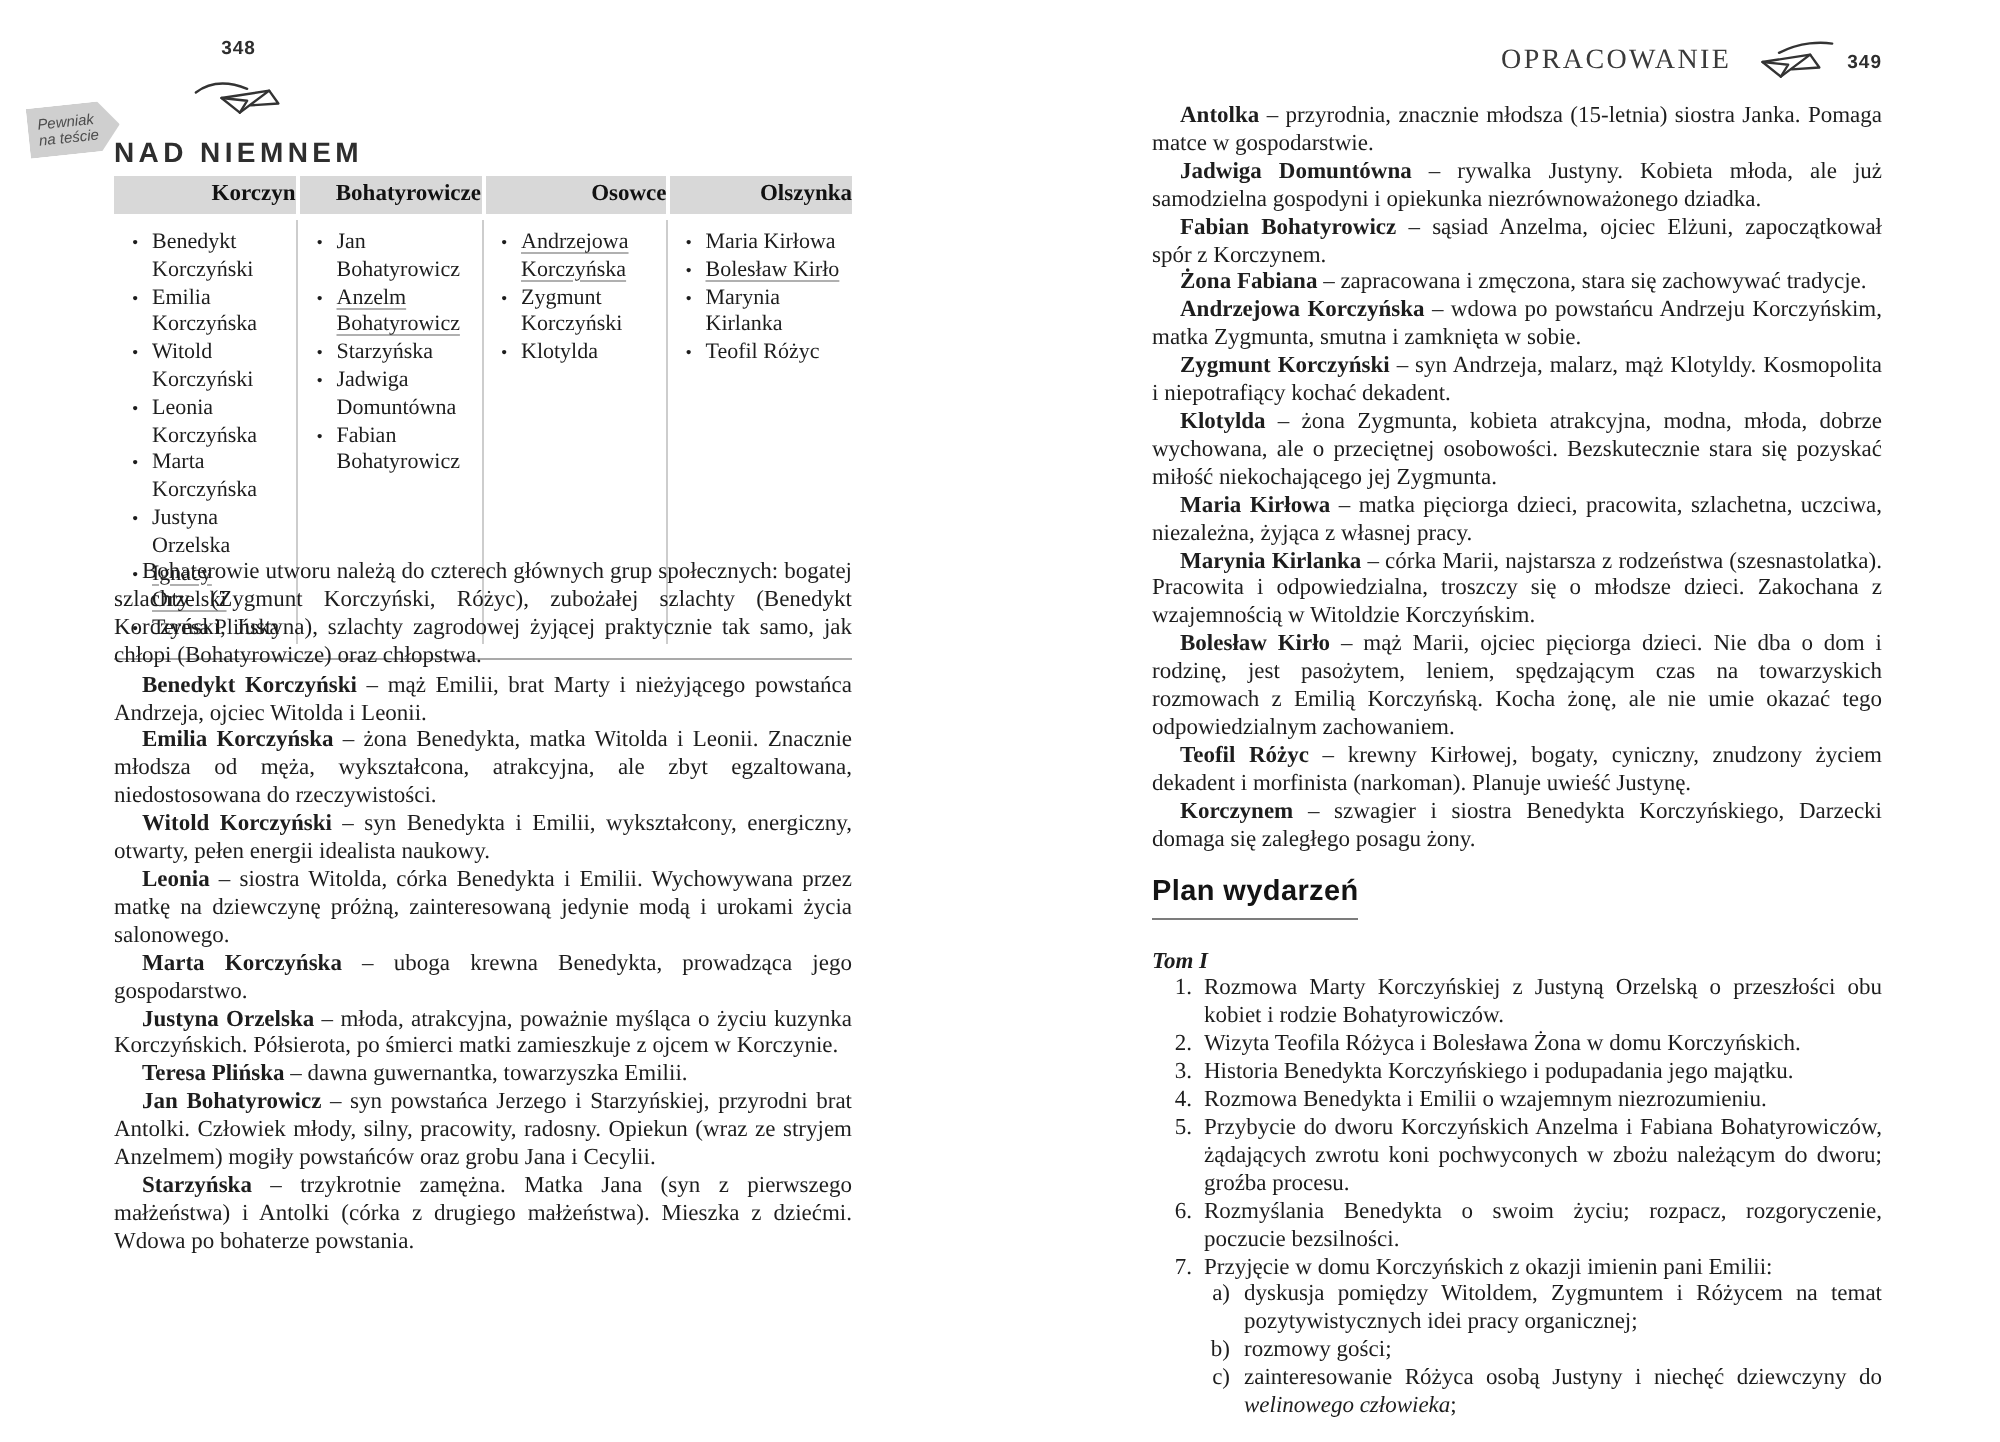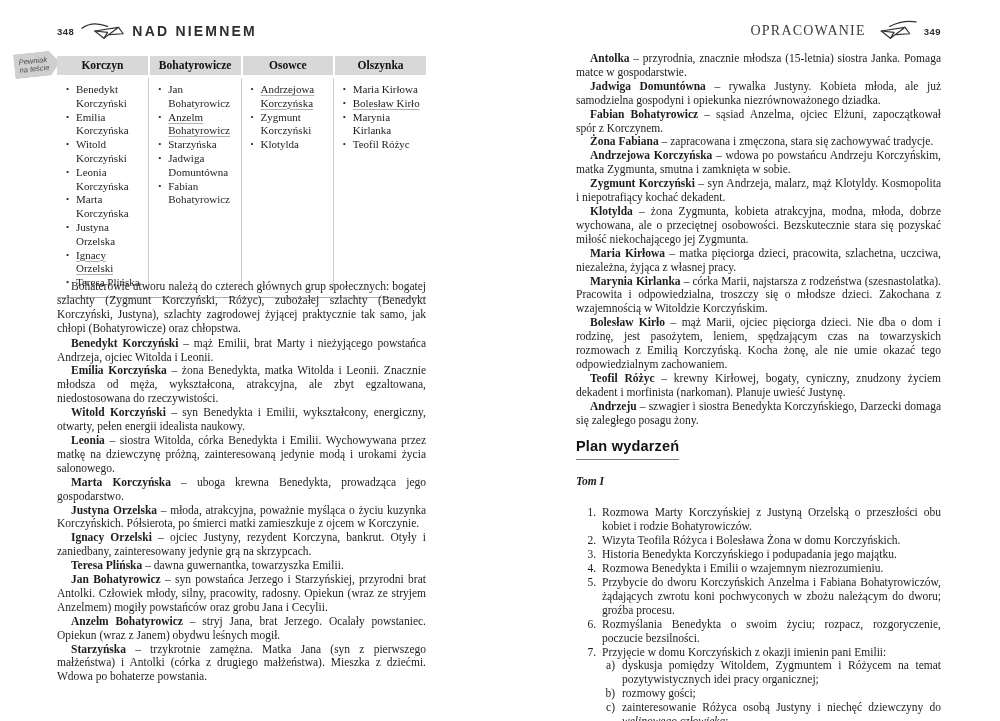--- a/index.html
+++ b/index.html
@@ -5,40 +5,40 @@
   html,body{margin:0;padding:0;background:#e8e8e8;}
   .spread{
     position:relative;width:1000px;height:721px;margin:0 auto;
     background:var(--page-bg,#ffffff);
     font-family:"Liberation Serif",serif;color:var(--text,#1d1d1d);
     overflow:hidden;
   }
   
   .phdr{position:absolute;top:19px;display:flex;align-items:center;gap:7px;
         font-family:"Liberation Sans",sans-serif;color:#2e2e2e;}
-  #hdr-left{left:57px;}
+  #hdr-left{left:57px;flex-direction:column;}
   #hdr-right{left:576px;width:365px;justify-content:flex-end;}
   .pageno{font-size:9.5px;font-weight:bold;letter-spacing:.5px;}
   .runhead{font-size:14px;font-weight:bold;letter-spacing:2.2px;text-transform:uppercase;}
   .runhead.light{font-weight:normal;letter-spacing:1.2px;color:#3a3a3a;font-family:Liberation Serif, serif;}
   .boat{width:44px;height:24px;display:block;}
   
   .badge{
     position:absolute;left:14px;top:52px;width:46px;height:25px;
     background:var(--badge-bg,#cfcfcf);
     clip-path:polygon(0 0,78% 0,100% 50%,78% 100%,0 100%);
     display:flex;flex-direction:column;justify-content:center;
     padding-left:5px;box-sizing:border-box;transform:rotate(-6deg);
   }
   .badge span{font:italic 7.5px/8px "Liberation Sans",sans-serif;color:#4c4c4c;}
   
   #table{position:absolute;left:57px;top:56px;width:369px;}
   #table-heads{display:grid;grid-template-columns:repeat(4,1fr);gap:2px;margin-bottom:3px;}
-  .thead{background:var(--table-header-bg,#d8d8d8);text-align:center;
-         font:bold 11.5px/19px "Liberation Serif",serif;color:#111;}
+  .thead{background:var(--table-header-bg,#d8d8d8);text-align:right;
+         font:bold 11.5px/19px "Liberation Serif",serif;color:#111;margin-top:32px;}
   #table-cols{display:grid;grid-template-columns:repeat(4,1fr);
               border-bottom:1px solid #a9a9a9;padding-bottom:7px;}
   .tcol{margin:0;padding:5px 3px 0 8px;list-style:none;border-right:1px solid #cdcdcd;
         font:11px/13.8px "Liberation Serif",serif;}
   .tcol:last-child{border-right:none;}
   .tcol li{position:relative;padding-left:11px;}
   .tcol li::before{content:"•";position:absolute;left:1px;top:0;font-size:9px;}
   .uline{text-decoration:underline;text-decoration-color:var(--underline-mark,#b0b0b0);
          text-underline-offset:2px;text-decoration-thickness:1px;}
   
@@ -48,21 +48,21 @@
         padding-bottom:5px;}
   
   #left-body{position:absolute;left:57px;top:280px;width:369px;}
   #right-body{position:absolute;left:576px;top:52px;width:365px;}
   .entry,.intro{margin:0;text-align:justify;text-indent:14px;
         font:11.5px/13.9px "Liberation Serif",serif;}
   .intro{margin-bottom:1px;}
   .entry b{font-weight:bold;}
   
   #plan-head{margin:10px 2px 14px 0;}
-  #tom{font:bold italic 11.5px/14px "Liberation Serif",serif;margin:0 0 18px;}
+  #tom{font:bold italic 11.5px/14px "Liberation Serif",serif;margin:0 0 0;}
   #events{padding-left:3px;}
   .evt{display:flex;font:11.5px/13.9px "Liberation Serif",serif;}
   .evt .n{flex:0 0 17px;text-align:right;margin-right:6px;}
   .evt .t{flex:1;text-align:justify;}
   .evt.sub{margin-left:23px;}
   .evt.sub .n{flex-basis:13px;margin-right:7px;}
 </style>
 </head>
 <body>
 
@@ -136,42 +136,40 @@
 
   <div id="left-body">
     <p class="intro">Bohaterowie utworu należą do czterech głównych grup społecznych: bogatej szlachty (Zygmunt Korczyński, Różyc), zubożałej szlachty (Benedykt Korczyński, Justyna), szlachty zagrodowej żyjącej praktycznie tak samo, jak chłopi (Bohatyrowicze) oraz chłopstwa.</p>
     <div id="left-entries">
         <p class="entry"><b>Benedykt Korczyński</b> – mąż Emilii, brat Marty i nieżyjącego powstańca Andrzeja, ojciec Witolda i Leonii.</p>
         <p class="entry"><b>Emilia Korczyńska</b> – żona Benedykta, matka Witolda i Leonii. Znacznie młodsza od męża, wykształcona, atrakcyjna, ale zbyt egzaltowana, niedostosowana do rzeczywistości.</p>
         <p class="entry"><b>Witold Korczyński</b> – syn Benedykta i Emilii, wykształcony, energiczny, otwarty, pełen energii idealista naukowy.</p>
         <p class="entry"><b>Leonia</b> – siostra Witolda, córka Benedykta i Emilii. Wychowywana przez matkę na dziewczynę próżną, zainteresowaną jedynie modą i urokami życia salonowego.</p>
         <p class="entry"><b>Marta Korczyńska</b> – uboga krewna Benedykta, prowadząca jego gospodarstwo.</p>
         <p class="entry"><b>Justyna Orzelska</b> – młoda, atrakcyjna, poważnie myśląca o życiu kuzynka Korczyńskich. Półsierota, po śmierci matki zamieszkuje z ojcem w Korczynie.</p>
-        <p class="entry"><b>Ignacy Orzelski</b> – ojciec Justyny, rezydent Korczyna, bankrut. Otyły i zaniedbany, zainteresowany jedynie grą na skrzypcach.</p>
         <p class="entry"><b>Teresa Plińska</b> – dawna guwernantka, towarzyszka Emilii.</p>
         <p class="entry"><b>Jan Bohatyrowicz</b> – syn powstańca Jerzego i Starzyńskiej, przyrodni brat Antolki. Człowiek młody, silny, pracowity, radosny. Opiekun (wraz ze stryjem Anzelmem) mogiły powstańców oraz grobu Jana i Cecylii.</p>
-        <p class="entry"><b>Anzelm Bohatyrowicz</b> – stryj Jana, brat Jerzego. Ocalały powstaniec. Opiekun (wraz z Janem) obydwu leśnych mogił.</p>
         <p class="entry"><b>Starzyńska</b> – trzykrotnie zamężna. Matka Jana (syn z pierwszego małżeństwa) i Antolki (córka z drugiego małżeństwa). Mieszka z dziećmi. Wdowa po bohaterze powstania.</p>
       </div>
   </div>
 
   <div id="right-body">
     <div id="right-entries">
         <p class="entry"><b>Antolka</b> – przyrodnia, znacznie młodsza (15-letnia) siostra Janka. Pomaga matce w gospodarstwie.</p>
         <p class="entry"><b>Jadwiga Domuntówna</b> – rywalka Justyny. Kobieta młoda, ale już samodzielna gospodyni i opiekunka niezrównoważonego dziadka.</p>
         <p class="entry"><b>Fabian Bohatyrowicz</b> – sąsiad Anzelma, ojciec Elżuni, zapoczątkował spór z Korczynem.</p>
         <p class="entry"><b>Żona Fabiana</b> – zapracowana i zmęczona, stara się zachowywać tradycje.</p>
         <p class="entry"><b>Andrzejowa Korczyńska</b> – wdowa po powstańcu Andrzeju Korczyńskim, matka Zygmunta, smutna i zamknięta w sobie.</p>
         <p class="entry"><b>Zygmunt Korczyński</b> – syn Andrzeja, malarz, mąż Klotyldy. Kosmopolita i niepotrafiący kochać dekadent.</p>
         <p class="entry"><b>Klotylda</b> – żona Zygmunta, kobieta atrakcyjna, modna, młoda, dobrze wychowana, ale o przeciętnej osobowości. Bezskutecznie stara się pozyskać miłość niekochającego jej Zygmunta.</p>
         <p class="entry"><b>Maria Kirłowa</b> – matka pięciorga dzieci, pracowita, szlachetna, uczciwa, niezależna, żyjąca z własnej pracy.</p>
         <p class="entry"><b>Marynia Kirlanka</b> – córka Marii, najstarsza z rodzeństwa (szesnastolatka). Pracowita i odpowiedzialna, troszczy się o młodsze dzieci. Zakochana z wzajemnością w Witoldzie Korczyńskim.</p>
         <p class="entry"><b>Bolesław Kirło</b> – mąż Marii, ojciec pięciorga dzieci. Nie dba o dom i rodzinę, jest pasożytem, leniem, spędzającym czas na towarzyskich rozmowach z Emilią Korczyńską. Kocha żonę, ale nie umie okazać tego odpowiedzialnym zachowaniem.</p>
         <p class="entry"><b>Teofil Różyc</b> – krewny Kirłowej, bogaty, cyniczny, znudzony życiem dekadent i morfinista (narkoman). Planuje uwieść Justynę.</p>
-        <p class="entry"><b>Andrzeju</b> – szwagier i siostra Benedykta Korczyńskiego, Darzecki domaga się zaległego posagu żony.</p>
+        <p class="entry"><b>Korczynem</b> – szwagier i siostra Benedykta Korczyńskiego, Darzecki domaga się zaległego posagu żony.</p>
       </div>
     <div class="sechead" id="plan-head">
       <span>Plan wydarzeń</span>
     </div>
     <p id="tom">Tom I</p>
     <div id="events">
         <div class="evt">
           <span class="n">1.</span>
           <div class="t">Rozmowa Marty Korczyńskiej z Justyną Orzelską o przeszłości obu kobiet i rodzie Bohatyrowiczów.</div>
         </div>

